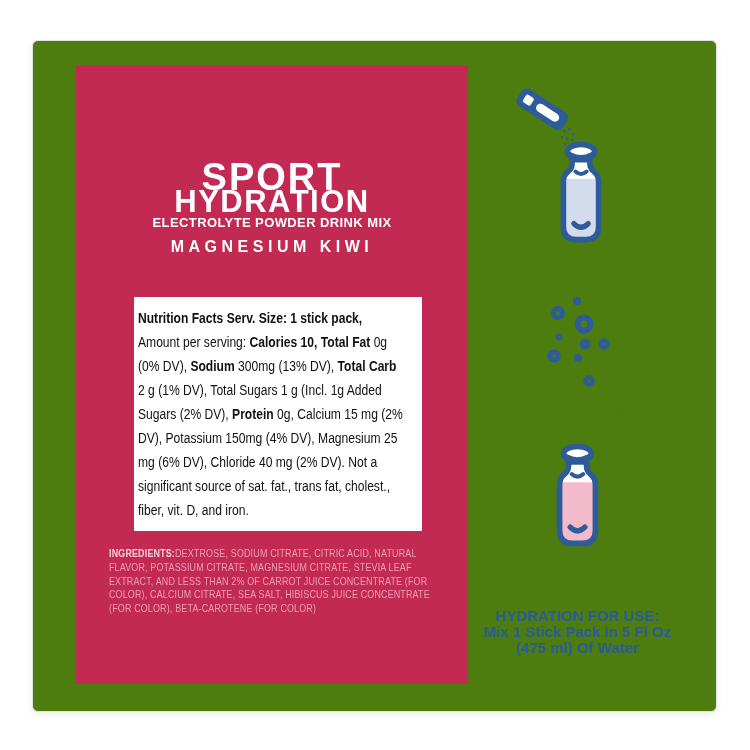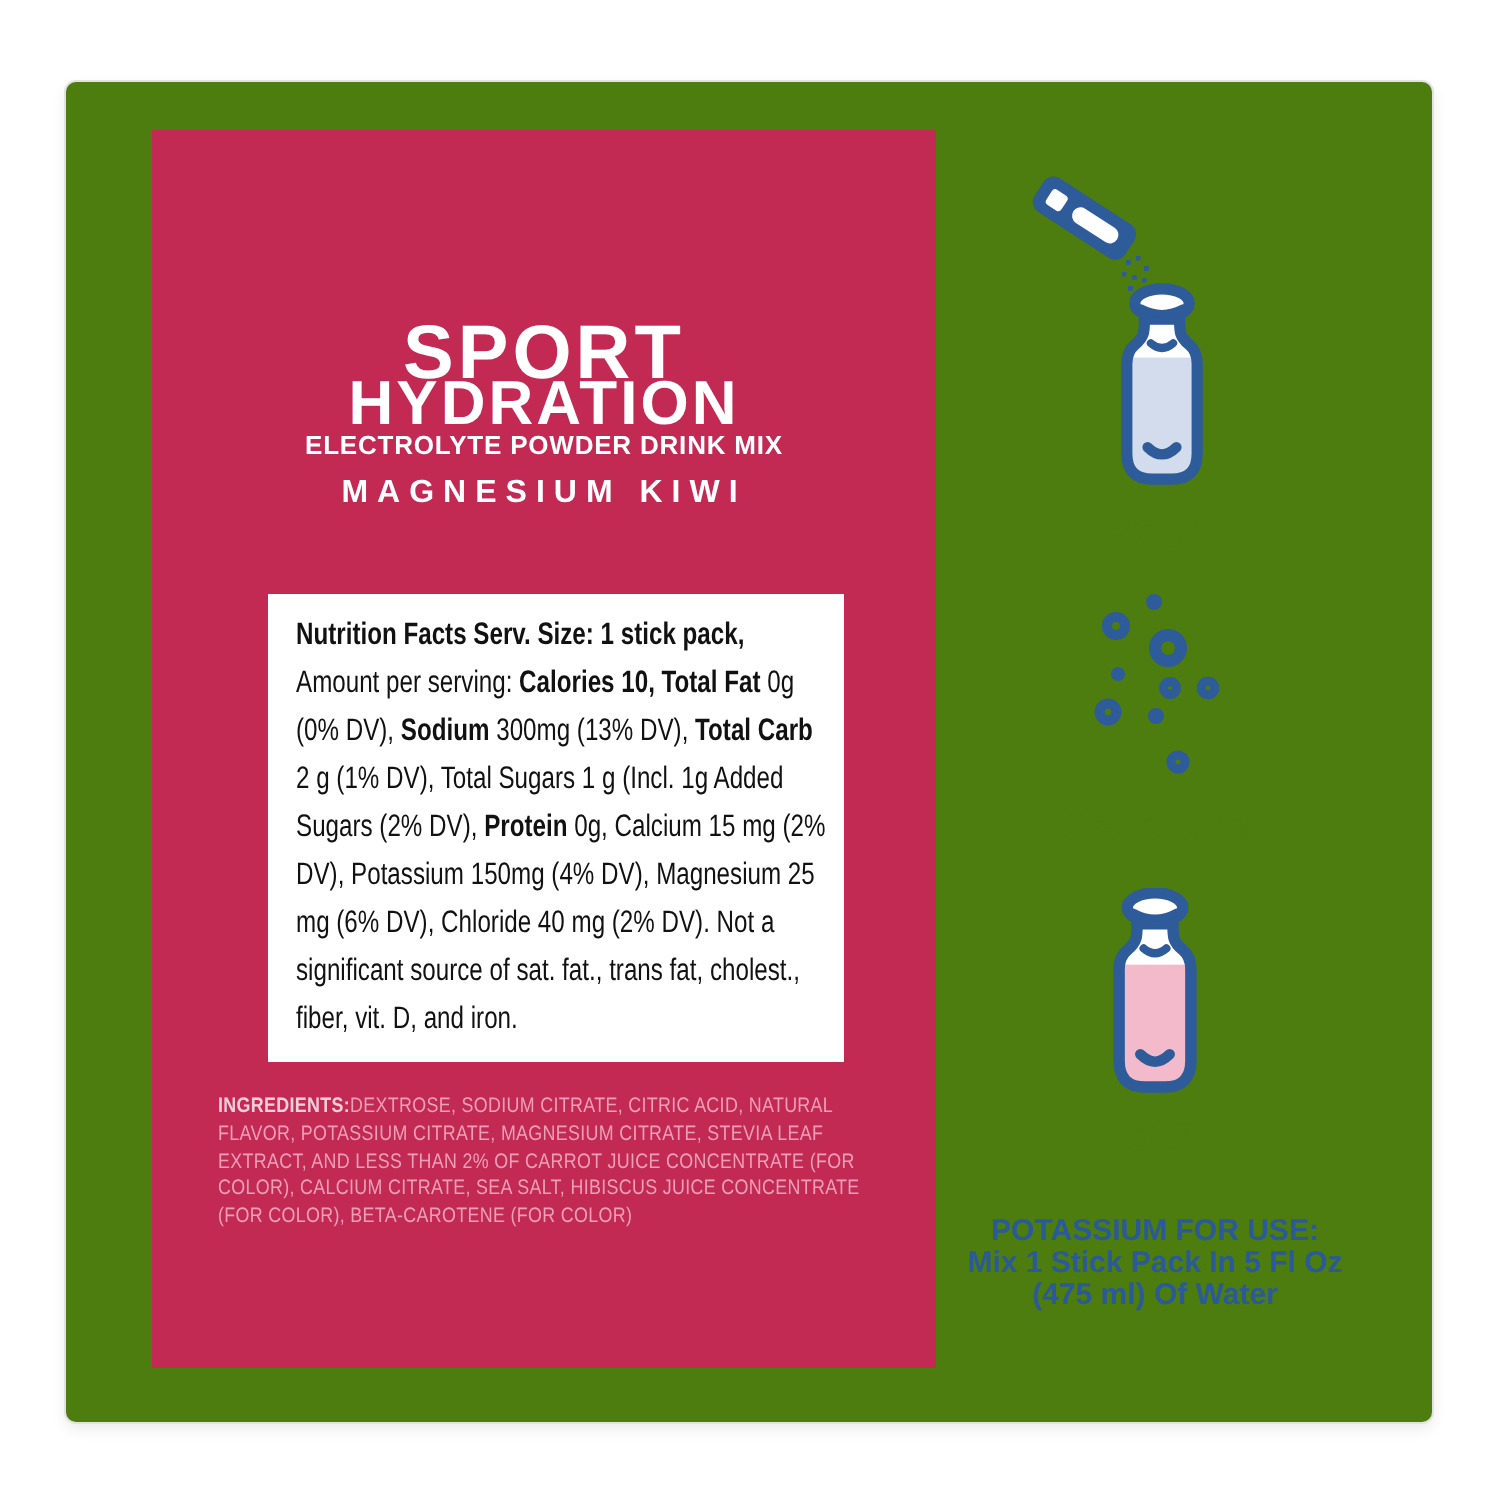--- a/index.html
+++ b/index.html
@@ -16,21 +16,21 @@
     position:absolute;left:43px;top:24px;width:392px;height:619px;
     background:#c22a54;
   }
   .center-line{position:absolute;left:0;width:100%;text-align:center;color:#fff;line-height:1;}
   .t-brand{top:93px;font-size:38px;font-weight:bold;letter-spacing:2px;}
   .t-name{top:121px;font-size:31px;font-weight:bold;letter-spacing:1.5px;}
   .t-sub{top:151px;font-size:13px;font-weight:bold;letter-spacing:0.4px;}
   .t-flavor{top:174px;font-size:16px;font-weight:bold;letter-spacing:4.5px;}
   .nutrition-box{
     position:absolute;left:58px;top:232px;width:288px;min-height:227px;
-    background:#fff;padding:9px 14px;box-sizing:border-box;
+    background:#fff;padding:9px 4px;box-sizing:border-box;
   }
   .nutrition-text{
     width:340px;transform:scaleX(0.78);transform-origin:0 0;
     font-size:15.5px;line-height:24px;color:#111;
   }
   .seg-b{font-weight:bold;}
   .ingredients{
     position:absolute;left:33px;top:482px;width:384px;
     transform:scaleX(0.85);transform-origin:0 0;
     font-size:10.5px;line-height:13.8px;color:#ee9fb7;letter-spacing:0.2px;
@@ -127,16 +127,16 @@
     <path d="M19,22 L41,22 C41,30 41,33 47,38 Q52,42 52,50 L52,106 Q52,122 36,122 L24,122 Q8,122 8,106 L8,50 Q8,42 13,38 C19,33 19,30 19,22 Z" fill="none" stroke="#2e5b99" stroke-width="7" stroke-linejoin="round"></path>
     <path d="M23,37 Q30,43 37,37" fill="none" stroke="#2e5b99" stroke-width="5" stroke-linecap="round"></path>
     <path d="M21,102 Q30,111 39,102" fill="none" stroke="#2e5b99" stroke-width="6.5" stroke-linecap="round"></path>
     <ellipse cx="30" cy="12" rx="17" ry="9" fill="#ffffff" stroke="#2e5b99" stroke-width="7"></ellipse>
     <path d="M17,15 Q30,22 43,15" fill="none" stroke="#2e5b99" stroke-width="4.5" stroke-linecap="round"></path>
   </g>
 </svg>
 <div class="step-label label-drink">Total</div>
 
 <div class="directions">
-  <div>POTASSIUM FOR USE:</div>
+  <div>HYDRATION FOR USE:</div>
   <div>Mix 1 Stick Pack In 5 Fl Oz</div>
   <div>(475 ml) Of Water</div>
 </div>
 
 </body></html>

